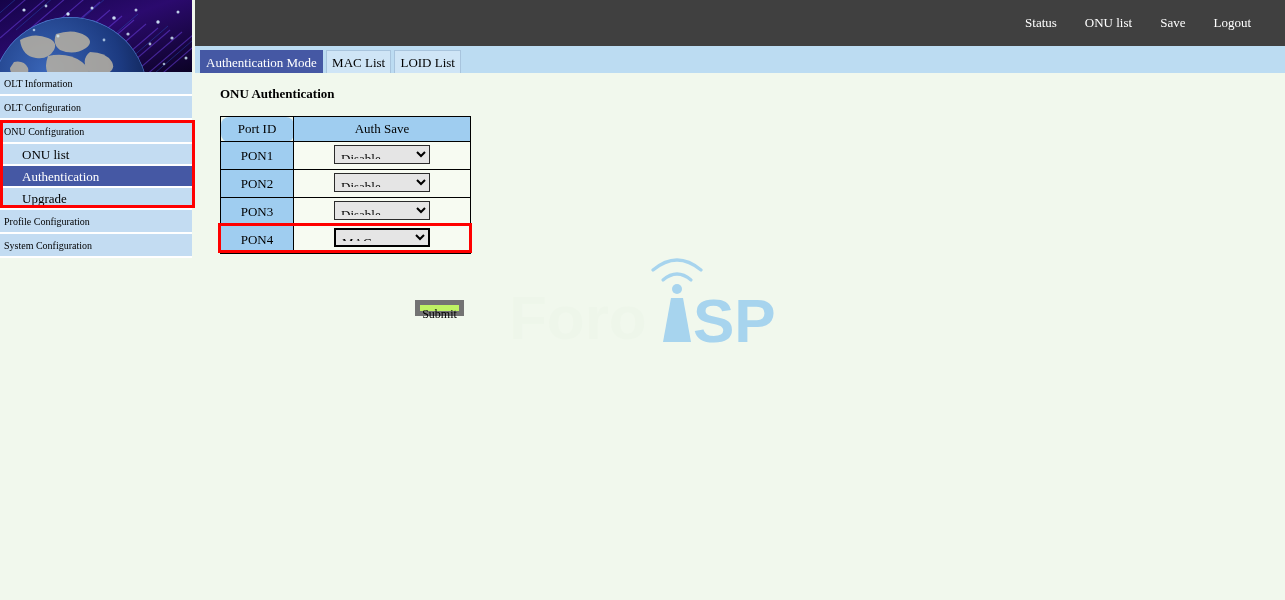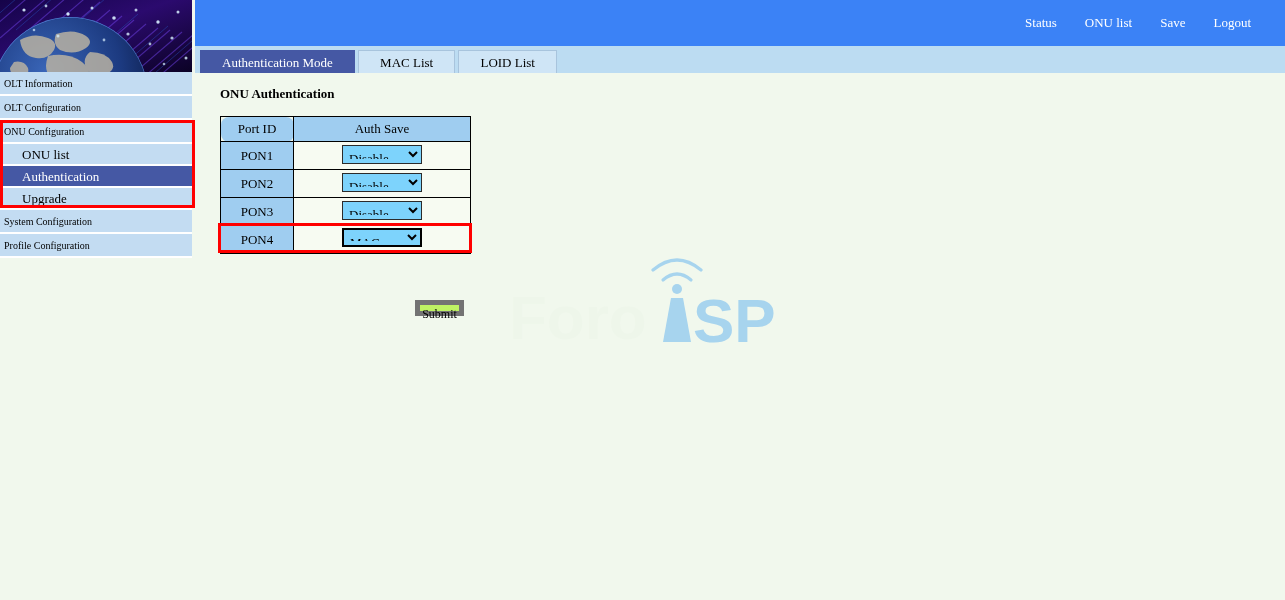--- a/index.html
+++ b/index.html
@@ -18,21 +18,21 @@
     position: relative;
   }
 
   
   #topbar {
     position: absolute;
     left: 195px;
     top: 0;
     width: 1090px;
     height: 46px;
-    background: #3b82f6;
+    background: #404040;
   }
   #topnav {
     position: absolute;
     right: 20px;
     top: 0;
     height: 46px;
     display: flex;
     align-items: center;
     gap: 0px;
   }
@@ -127,21 +127,21 @@
     height: 27px;
     background: #bcdcf2;
     padding-left: 5px;
     box-sizing: border-box;
   }
   .tab {
     display: inline-block;
     height: 23px;
     line-height: 23px;
     margin-top: 4px;
-    padding: 0 21px;
+    padding: 0 5px;
     font-size: 13px;
     font-family: "Liberation Serif", "DejaVu Serif", serif;
     background: #cfe5f6;
     color: #000;
     border: 1px solid #a8c4dd;
     border-bottom: none;
     box-sizing: border-box;
     cursor: pointer;
     vertical-align: top;
   }
@@ -189,25 +189,25 @@
     margin-top: 44px;
   }
   #auth-table td.auth-cell {
     background: #f7fbf2;
     height: 27px;
     width: 176px;
   }
   .auth-select {
     font-family: "Liberation Serif", "DejaVu Serif", serif;
     font-size: 13px;
-    width: 80px;
+    width: 96px;
     height: 19px;
     padding: 4px 2px;
     border: 1px solid #2b2b2b;
-    background: #7dd3fc;
+    background: #e5e5e5;
     color: #000;
     box-sizing: border-box;
   }
   .auth-select.highlight {
     border: 2px solid #000000;
     font-weight: normal;
   }
 
   
   #submit-button {
@@ -327,22 +327,22 @@
   </nav>
 </div>
 
 <div id="sidebar">
   <div class="nav-item level0">OLT Information</div>
   <div class="nav-item level0">OLT Configuration</div>
   <div class="nav-item level0">ONU Configuration</div>
   <div class="nav-item sub">ONU list</div>
   <div class="nav-item sub active">Authentication</div>
   <div class="nav-item sub">Upgrade</div>
+  <div class="nav-item level0">Profile Configuration</div>
   <div class="nav-item level0">System Configuration</div>
-  <div class="nav-item level0">Profile Configuration</div>
 </div>
 
 <div id="content">
 
   <div id="watermark">
     <svg width="300" height="120" viewBox="0 0 300 120" xmlns="http://www.w3.org/2000/svg">
 
       <path d="M148 26 Q172 6 196 26" fill="none" stroke="#a7d4ee" stroke-width="3.2" stroke-linecap="round"></path>
       <path d="M158 36 Q172 24 186 36" fill="none" stroke="#a7d4ee" stroke-width="3.2" stroke-linecap="round"></path>
       <circle cx="172" cy="45" r="5" fill="#a7d4ee"></circle>

